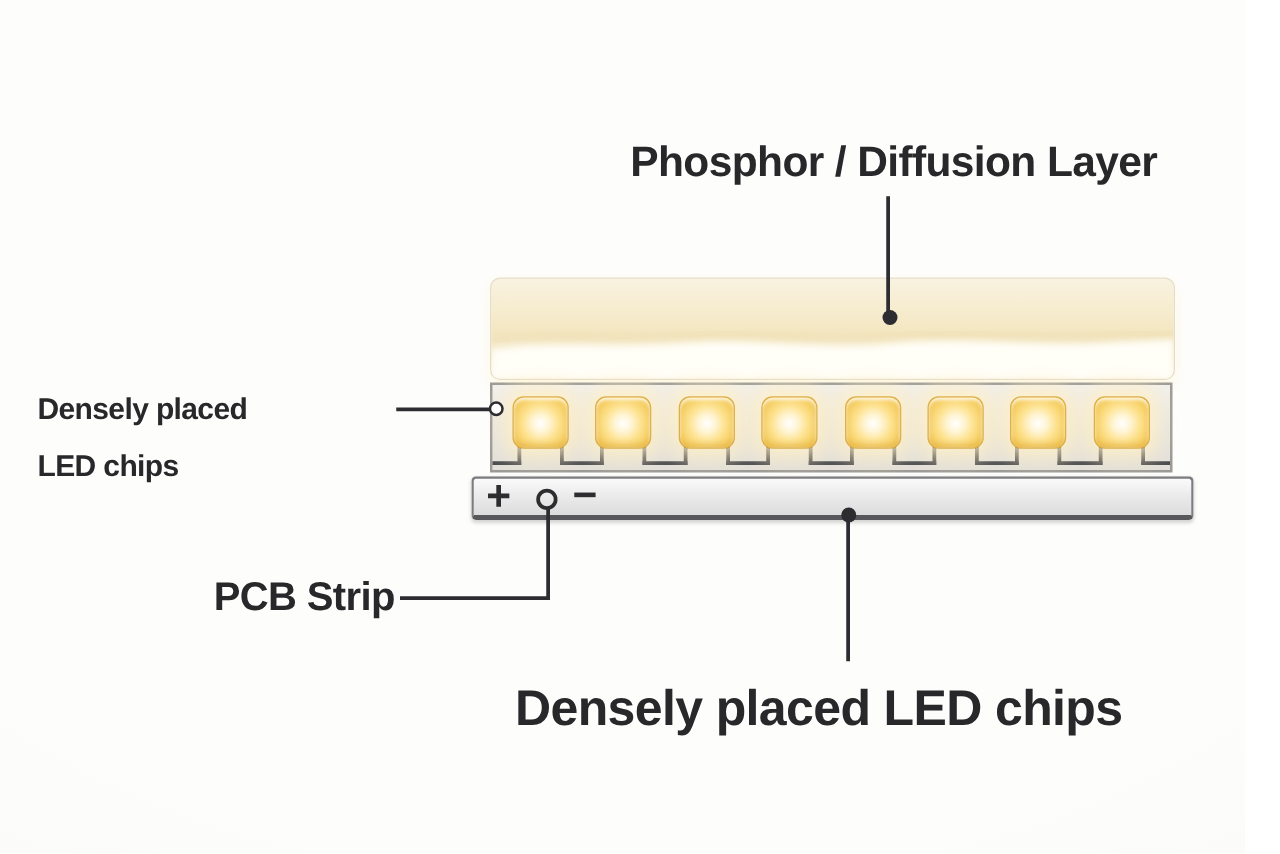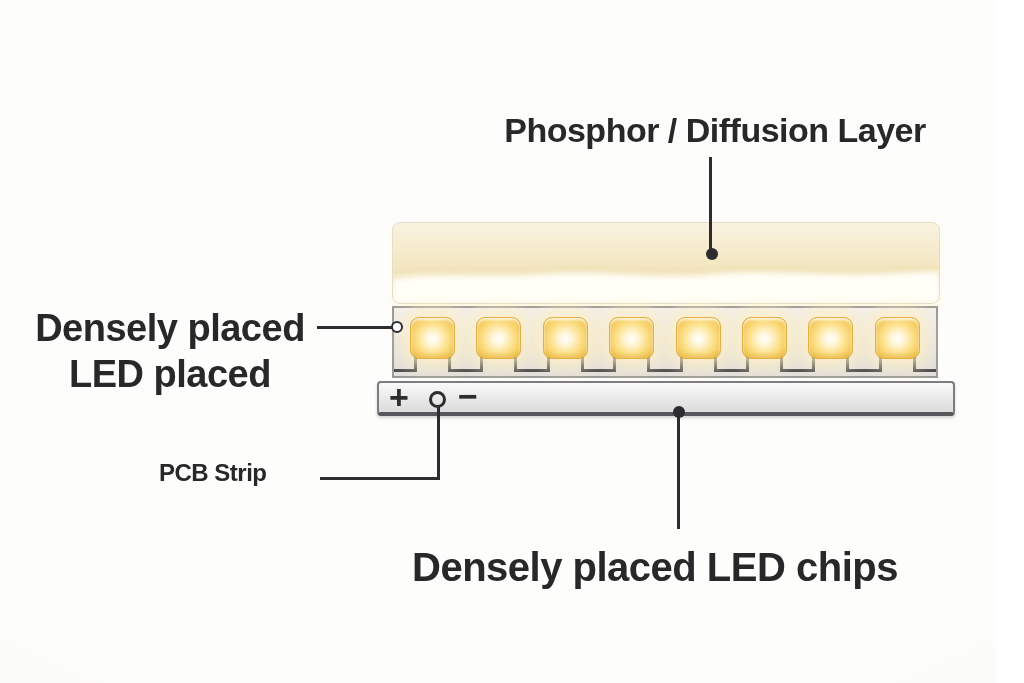--- a/index.html
+++ b/index.html
@@ -6,22 +6,22 @@
   .canvas{
     position:relative;width:996px;height:683px;overflow:hidden;
     background:radial-gradient(120% 110% at 50% 42%, #fdfdfc 55%, #f7f6f4 100%);
     font-family:"Liberation Sans", sans-serif;
   }
   .label{
     position:absolute;font-weight:700;color:var(--text,#28282b);
     letter-spacing:-0.5px;line-height:1.15;white-space:nowrap;z-index:6;
   }
   .phosphor-label{left:390px;top:111px;width:650px;text-align:center;font-size:34px;}
-  .left-label{left:30px;top:305px;width:280px;text-align:center;font-size:38px;line-height:46px;}
-  .pcb-label{left:159px;top:459px;font-size:24px;}
+  .left-label{left:30px;top:305px;width:280px;text-align:left;font-size:24px;line-height:46px;}
+  .pcb-label{left:171px;top:459px;font-size:32px;}
   .bottom-label{left:412px;top:544px;width:600px;font-size:40px;}
 
   
   .ann{position:absolute;z-index:5;}
   .vline{width:3px;background:var(--line,#2d2d31);}
   .hline{height:3px;background:var(--line,#2d2d31);}
   .top-vline{left:709px;top:157px;height:93px;}
   .left-hline{left:317px;top:326px;width:76px;}
   .pcb-elbow{left:320px;top:407px;width:117px;height:70px;
     border-right:3px solid var(--line,#2d2d31);
@@ -116,21 +116,21 @@
       <div class="chip" style="left: 875px;"></div>
     </div>
 
   <div class="pcb"></div>
   <div class="sym sym-plus">+</div>
   <div class="sym sym-circle"></div>
   <div class="sym sym-minus">−</div>
 
   <div class="label left-label">
     <div>Densely placed</div>
-    <div>LED placed</div>
+    <div>LED chips</div>
   </div>
   <div class="ann hline left-hline"></div>
   <div class="ann ring left-ring"></div>
 
   <div class="label pcb-label">PCB Strip</div>
   <div class="ann pcb-elbow"></div>
 
   <div class="ann dot bottom-dot"></div>
   <div class="ann vline bottom-vline"></div>
   <div class="label bottom-label">Densely placed LED chips</div>

